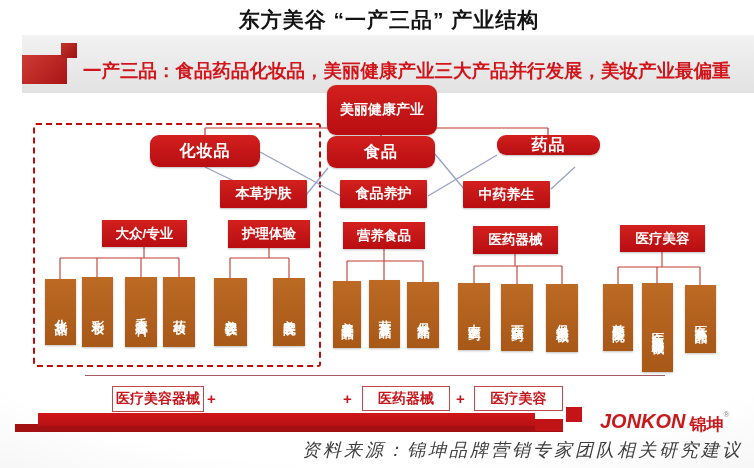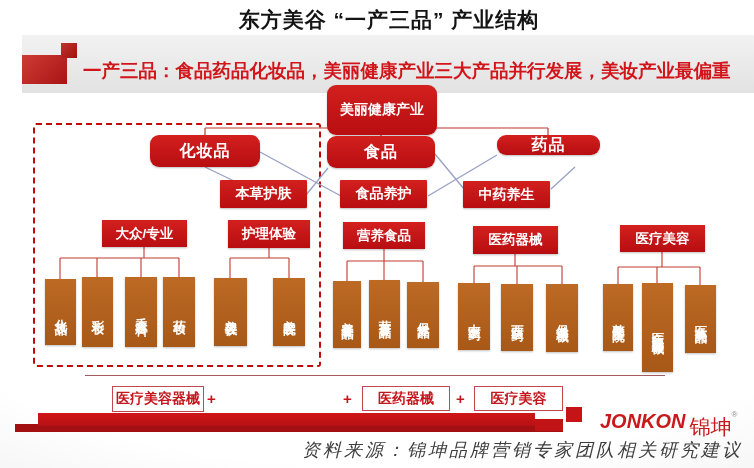--- a/index.html
+++ b/index.html
@@ -43,21 +43,21 @@
     background:#ffffff;border:1px solid #c1484e;color:#c4161c;font-weight:bold;font-size:14px;white-space:nowrap;}
   .plus{position:absolute;z-index:4;color:#c4161c;font-weight:bold;font-size:15px;}
   
   .bar-sub{position:absolute;left:15px;top:424px;width:548px;height:8px;background:#a31012;}
   .bar-main{position:absolute;left:38px;top:413px;width:497px;height:13px;
     background:linear-gradient(180deg,#d01518,#b71115);}
   .bar-step{position:absolute;left:535px;top:419px;width:28px;height:12px;background:#bf1316;}
   .bar-dot{position:absolute;left:566px;top:407px;width:16px;height:15px;background:#c41418;}
   .logo{position:absolute;left:600px;top:410px;display:flex;align-items:flex-start;z-index:4;}
   .logo-en{font-size:20px;font-weight:bold;font-style:italic;color:#c8191c;letter-spacing:0px;}
-  .logo-cn{font-size:21px;font-weight:normal;color:#c8191c;margin-left:4px;margin-top:3px;}
+  .logo-cn{font-size:17px;font-weight:bold;color:#c8191c;margin-left:4px;margin-top:3px;}
   .logo-reg{font-size:8px;color:#8a8a8a;margin-top:0px;}
   .source{position:absolute;right:11px;top:438px;font-size:18px;letter-spacing:3px;
     color:#3d3d3d;font-family:Liberation Serif, serif;font-style:italic;white-space:nowrap;z-index:4;}
 </style>
 </head>
 <body>
 
 <div id="slide">
 
   <div class="title">东方美谷 “一产三品” 产业结构</div>

